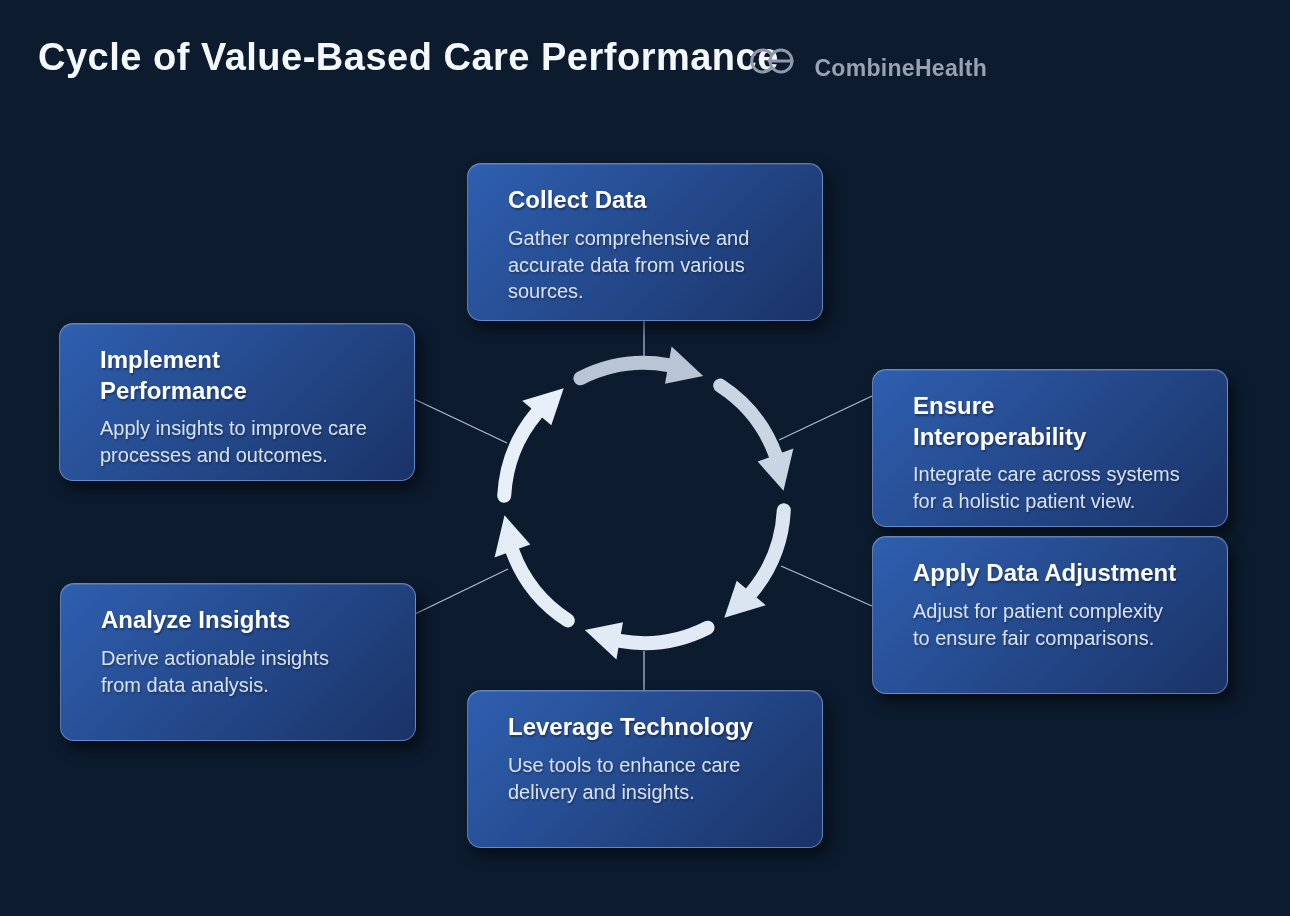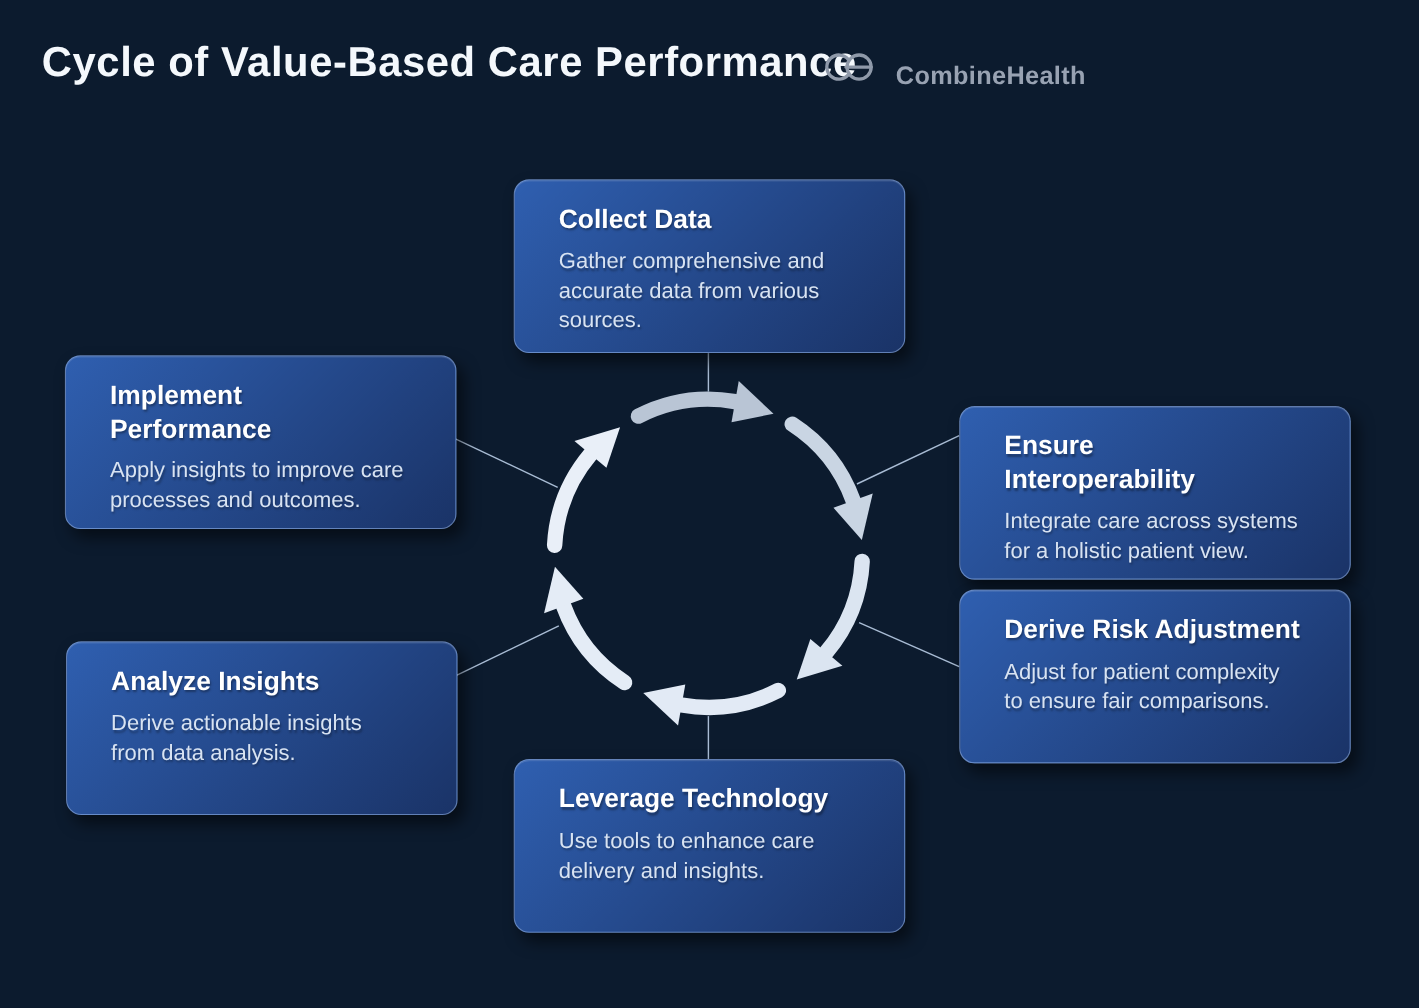--- a/index.html
+++ b/index.html
@@ -101,21 +101,21 @@
     <p>Gather comprehensive and accurate data from various sources.</p>
   </section>
 
   <section class="card card-1">
     <h2>Ensure
 Interoperability</h2>
     <p>Integrate care across systems for a holistic patient view.</p>
   </section>
 
   <section class="card card-2">
-    <h2>Derive Risk Adjustment</h2>
+    <h2>Apply Data Adjustment</h2>
     <p>Adjust for patient complexity to ensure fair comparisons.</p>
   </section>
 
   <section class="card card-3">
     <h2>Leverage Technology</h2>
     <p>Use tools to enhance care delivery and insights.</p>
   </section>
 
   <section class="card card-4">
     <h2>Analyze Insights</h2>

